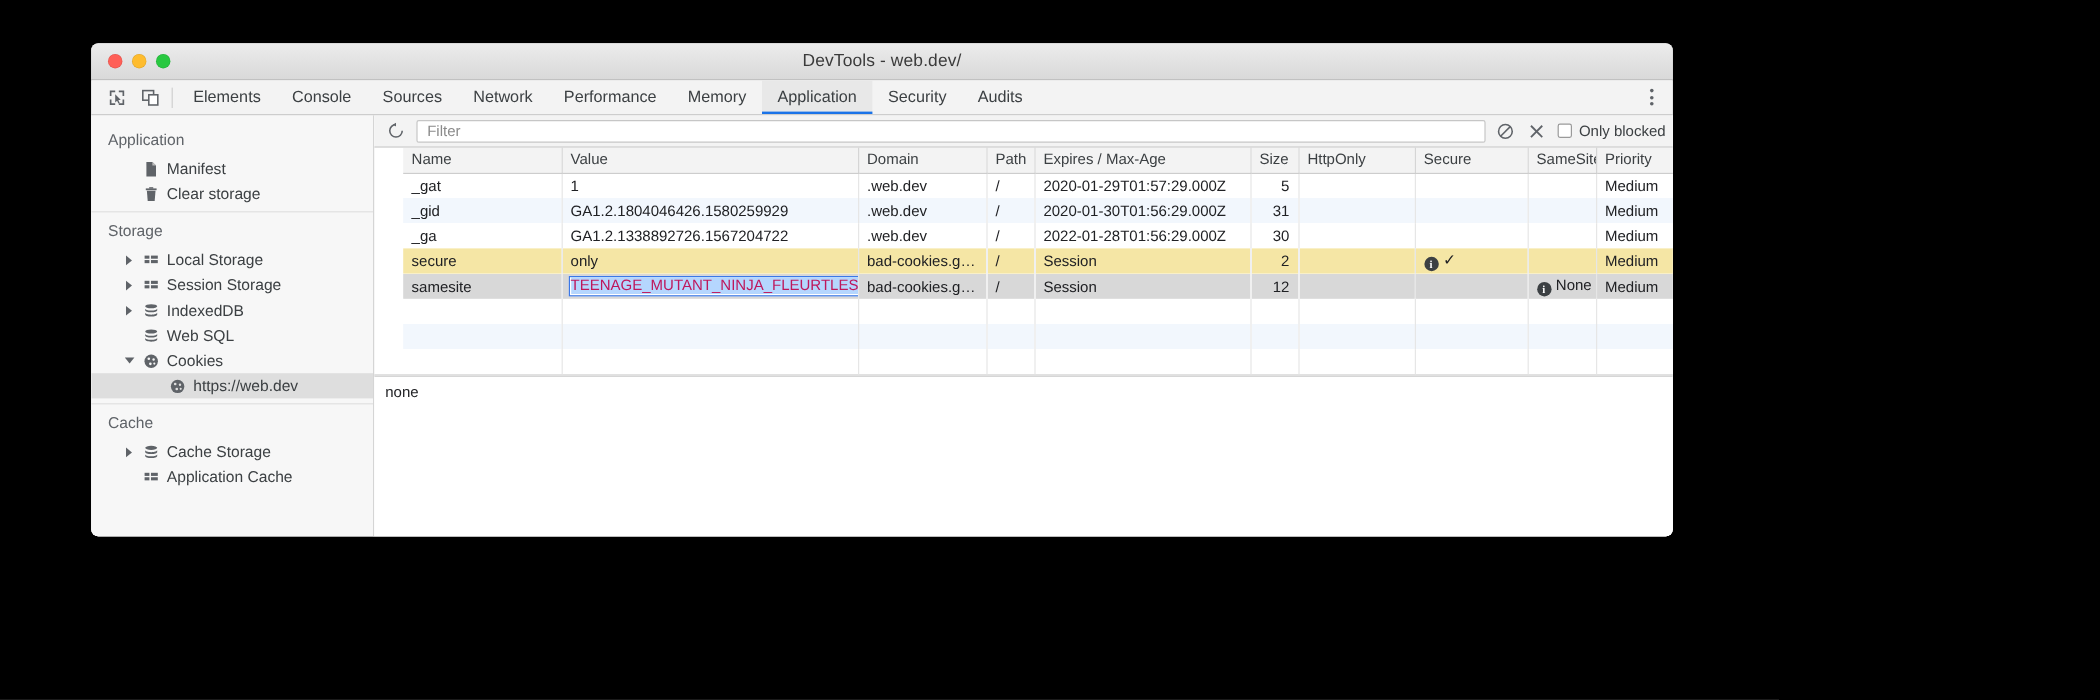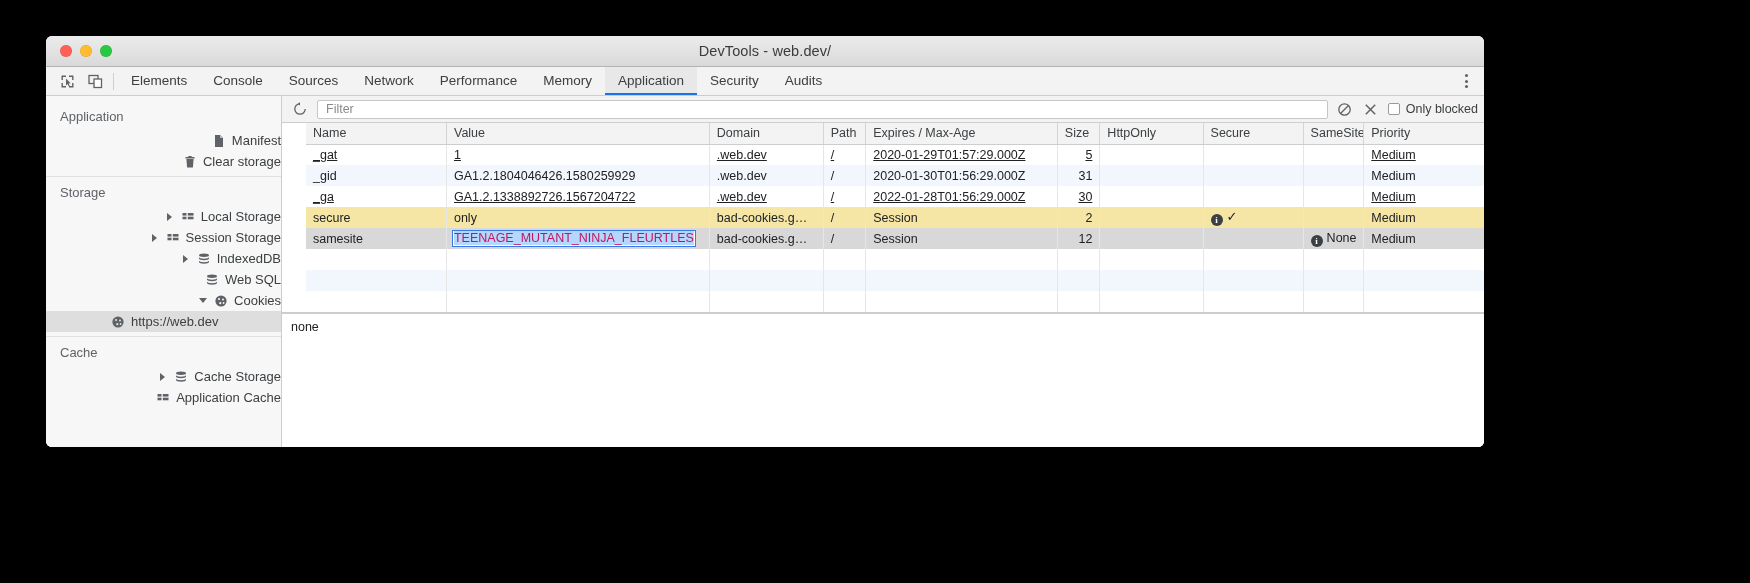--- a/index.html
+++ b/index.html
@@ -13,22 +13,22 @@
 
   #root {
     position: relative;
     width: 1750px; height: 583px;
     background: #000000;
   }
 
   
   .window {
     position: absolute;
-    left: 46px; top: 36px;
-    width: 1438px; height: 411px;
+    left: 76px; top: 36px;
+    width: 1318px; height: 411px;
     background: #ffffff;
     border-radius: 6px;
     overflow: hidden;
     box-shadow: 0 0 0 1px rgba(0,0,0,0.25);
   }
 
   
   .titlebar {
     position: relative;
     height: 31px;
@@ -124,21 +124,21 @@
   }
   .tree-item {
     display: flex; align-items: center;
     height: 21px;
     padding-left: 14px;
     gap: 6px;
     cursor: default;
     font-size: 13px;
     color: #3c4043;
   }
-  .tree-item.indent1 { padding-left: 28px; justify-content: flex-end; }
+  .tree-item.indent1 { padding-left: 28px; }
   .tree-item.indent2 { padding-left: 65px; }
   .tree-item.selected { background: #dedede; }
   .twisty {
     width: 9px; height: 9px;
     flex: 0 0 9px;
     position: relative;
   }
   .twisty.closed::before {
     content: "";
     position: absolute; left: 1px; top: 0.5px;
@@ -236,21 +236,21 @@
     overflow: hidden;
   }
   table.cookies td {
     height: 21px;
     padding: 0 7px;
     border-right: 1px solid #e6e6e6;
     white-space: nowrap;
     overflow: hidden;
     vertical-align: middle;
   }
-  tr.row-odd td  { background: #ffffff; text-decoration: underline; }
+  tr.row-odd td  { background: #ffffff; }
   tr.row-even td { background: #f2f7fd; }
   tr.row-warn td { background: #f5e6a5; }
   tr.row-selected td { background: #d8d8d8; }
   td.num { text-align: right; }
   td.name-cell { padding-left: 14px; }
   tr.empty td { height: 21px; border-right: 1px solid #e6e6e6; }
   tr.empty.even td { background: #f2f7fd; }
   tr.empty.odd td  { background: #ffffff; }
 
   .cell-editor {

